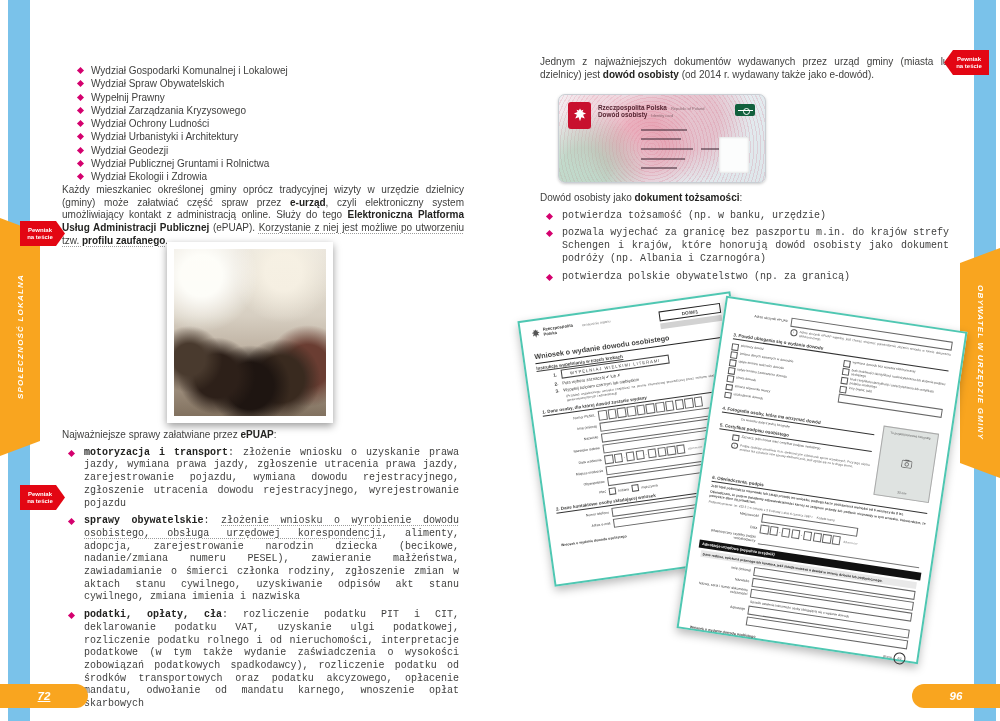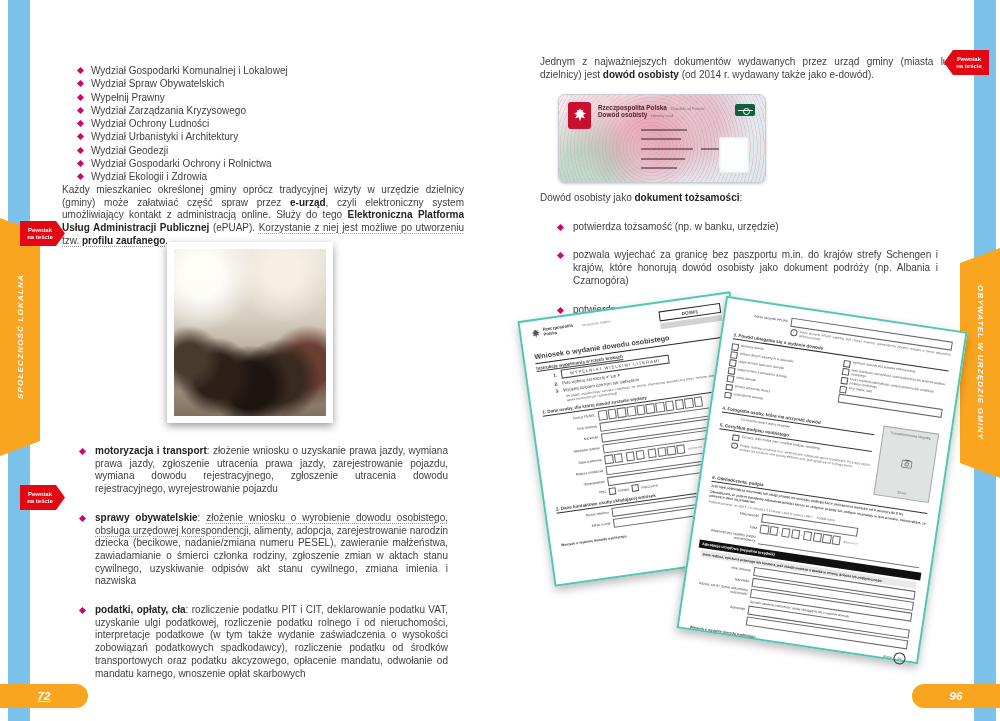--- a/index.html
+++ b/index.html
@@ -23,21 +23,21 @@
          line-height:7px;display:flex;flex-direction:column;align-items:center;justify-content:center;text-align:center;z-index:5;}
   .badge.pr{clip-path:polygon(0 0,80% 0,100% 50%,80% 100%,0 100%);padding-right:5px;}
   .badge.pl{clip-path:polygon(20% 0,100% 0,100% 100%,20% 100%,0 50%);padding-left:5px;}
   
   .tblock{position:absolute;font-size:10px;line-height:12.7px;text-align:justify;}
   .deps{position:absolute;left:62px;top:48px;list-style:none;margin:16px;padding:0;font-size:10px;line-height:13.3px;}
   .deps li{display:flex;}
   .dm{width:5px;height:5px;background:#D4006E;transform:rotate(45deg);flex:none;}
   .deps .dm{margin:4px 8px 0 0;}
   .svc{list-style:none;margin:2px 0 0;padding:0;}
-  .svc li{position:relative;padding-left:17px;margin:16px;}
+  .svc li{position:relative;padding-left:17px;margin:5px;font-family:Liberation Mono, monospace;}
   .svc li .dm{position:absolute;left:2px;top:4px;}
   .dot{text-decoration:underline dotted #9a9a9a;text-underline-offset:2px;}
   
   .photo{position:absolute;left:167px;top:242px;width:166px;height:181px;background:#fff;
          box-shadow:0 3px 8px rgba(0,0,0,.4);padding:7px;box-sizing:border-box;}
   .photo-img{width:100%;height:100%;filter:blur(.7px) saturate(.9);
     background:
       radial-gradient(circle at 18% 16%,rgba(255,255,250,.95) 0 11%,rgba(255,255,250,0) 30%),
       radial-gradient(circle at 72% 14%,rgba(250,243,228,.85) 0 10%,transparent 28%),
       radial-gradient(circle at 10% 66%,#4a3a2c 0 9%,transparent 19%),
@@ -161,35 +161,36 @@
     <li>
         <span class="dm"></span>
         <span>Wydział Urbanistyki i Architektury</span>
       </li>
     <li>
         <span class="dm"></span>
         <span>Wydział Geodezji</span>
       </li>
     <li>
         <span class="dm"></span>
-        <span>Wydział Gospodarki Ochrony i Rolnictwa</span>
+        <span>Wydział Publicznej Gruntami i Rolnictwa</span>
       </li>
     <li>
         <span class="dm"></span>
         <span>Wydział Ekologii i Zdrowia</span>
       </li>
   </ul>
 
   <p class="tblock" style="left:62px;top:174px;width:402px;"><span>Każdy mieszkaniec określonej gminy oprócz tradycyjnej wizyty w urzędzie dzielnicy (gminy) może załatwiać część spraw przez </span><b>e-urząd</b><span>, czyli elektroniczny system umożliwiający kontakt z administracją online. Służy do tego </span><b>Elektroniczna Platforma Usług Administracji Publicznej</b><span> (ePUAP). </span><span class="dot">Korzystanie z niej jest możliwe po utworzeniu tzw. </span><b class="dot">profilu zaufanego</b><span>.</span></p>
 
   <div class="photo">
     <div class="photo-img"></div>
   </div>
 
   <div class="tblock" style="left:62px;top:429px;width:402px;">
+    <p style="margin:0;"><span>Najważniejsze sprawy załatwiane przez </span><b>ePUAP</b><span>:</span></p>
     <ul class="svc">
       <li><span class="dm"></span><b>motoryzacja i transport</b><span>: złożenie wniosku o uzyskanie prawa jazdy, wymiana prawa jazdy, zgłoszenie utracenia prawa jazdy, zarejestrowanie pojazdu, wymiana dowodu rejestracyjnego, zgłoszenie utracenia dowodu rejestracyjnego, wyrejestrowanie pojazdu</span></li>
       <li><span class="dm"></span><b>sprawy obywatelskie</b><span>: </span><span class="dot">złożenie wniosku o wyrobienie dowodu osobistego, obsługa urzędowej korespondencji</span><span>, alimenty, adopcja, zarejestrowanie narodzin dziecka (becikowe, nadanie/zmiana numeru PESEL), zawieranie małżeństwa, zawiadamianie o śmierci członka rodziny, zgłoszenie zmian w aktach stanu cywilnego, uzyskiwanie odpisów akt stanu cywilnego, zmiana imienia i nazwiska</span></li>
       <li><span class="dm"></span><b>podatki, opłaty, cła</b><span>: rozliczenie podatku PIT i CIT, deklarowanie podatku VAT, uzyskanie ulgi podatkowej, rozliczenie podatku rolnego i od nieruchomości, interpretacje podatkowe (w tym także wydanie zaświadczenia o wysokości zobowiązań podatkowych spadkodawcy), rozliczenie podatku od środków transportowych oraz podatku akcyzowego, opłacenie mandatu, odwołanie od mandatu karnego, wnoszenie opłat skarbowych</span></li>
     </ul>
   </div>
 
   <p class="tblock" style="left:540px;top:46px;width:414px;"><span>Jednym z najważniejszych dokumentów wydawanych przez urząd gminy (miasta lub dzielnicy) jest </span><b>dowód osobisty</b><span> (od 2014 r. wydawany także jako e-dowód).</span></p>
 
   <div class="idcard">

